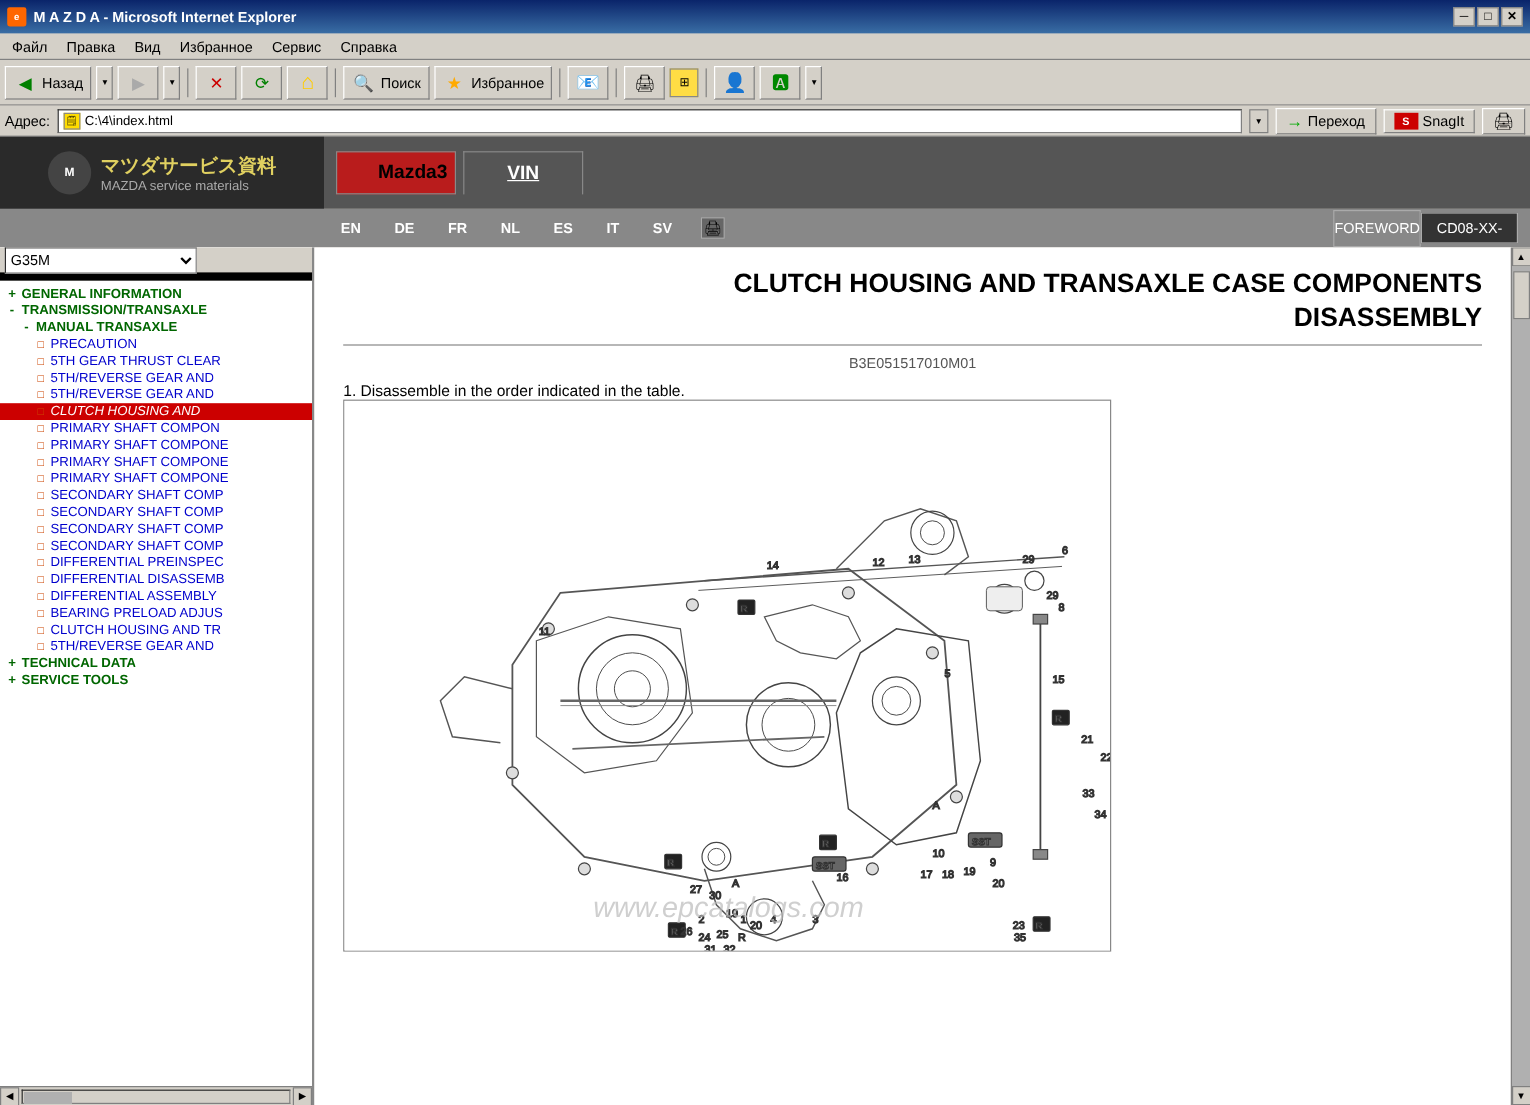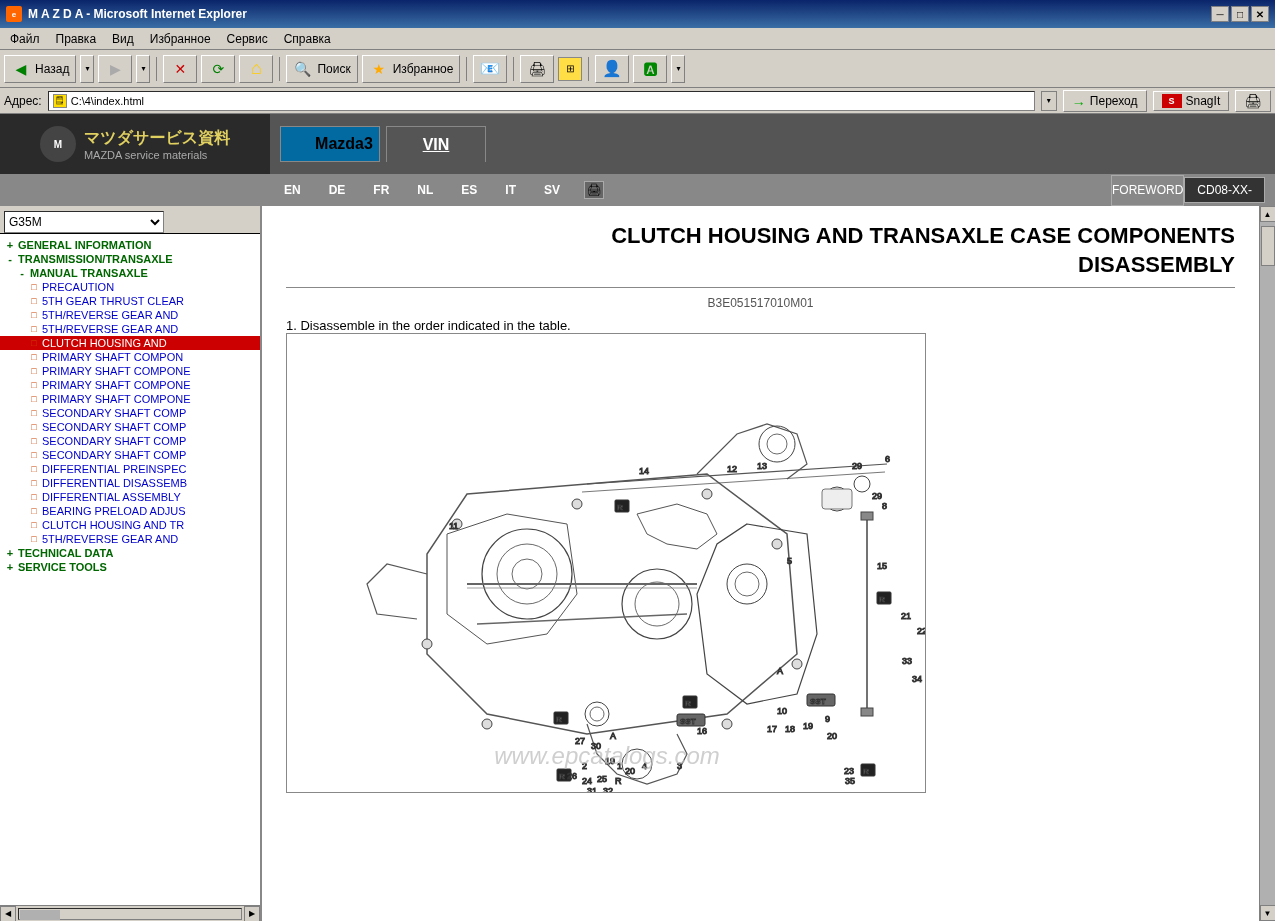--- a/index.html
+++ b/index.html
@@ -107,21 +107,21 @@
       min-width: 100px;
       display: flex;
       align-items: center;
       justify-content: center;
       font-size: 16px;
       font-weight: bold;
       cursor: pointer;
       color: black;
       border: 1px solid #888;
     }
-    .header-tab.active { background: #0369a1; padding-left: 28px; }
+    .header-tab.active { background: #b91c1c; padding-left: 28px; }
     .header-tab.vin { background: #555; color: white; border-bottom: none; }
 
     
     .lang-bar {
       background: #888;
       height: 32px;
       display: flex;
       align-items: center;
       padding: 0 10px;
       gap: 0;
@@ -162,24 +162,24 @@
       width: 262px;
       background: white;
       border-right: 2px solid #888;
       display: flex;
       flex-direction: column;
       overflow: hidden;
     }
     .sidebar-dropdown {
       height: 28px;
       display: flex;
-      align-items: flex-end;
+      align-items: center;
       padding: 0 4px;
       background: #d4d0c8;
-      border-bottom: 1px solid #000000;
+      border-bottom: 7px solid #000000;
     }
     .sidebar-select {
       width: 160px;
       height: 22px;
       font-size: 12px;
       background: white;
       border: 1px inset #808080;
     }
     .sidebar-tree {
       flex: 1;
@@ -190,21 +190,21 @@
     .tree-item {
       display: flex;
       align-items: center;
       padding: 1px 4px;
       cursor: pointer;
       font-size: 11px;
       white-space: nowrap;
       overflow: hidden;
     }
     .tree-item.selected { background: #cc0000; color: white; }
-    .tree-item.selected .tree-label { color: white; }
+    .tree-item.selected .tree-label { color: white; font-style: italic; }
     .tree-item .tree-icon { width: 12px; height: 12px; flex-shrink: 0; display: flex; align-items: center; justify-content: center; font-size: 9px; margin-right: 2px; }
     .tree-item .tree-label { color: #0000cc; font-size: 11px; overflow: hidden; text-overflow: ellipsis; }
     .tree-item.section .tree-label { color: #006600; font-weight: bold; }
     .tree-item.l0 { padding-left: 4px; }
     .tree-item.l1 { padding-left: 16px; }
     .tree-item.l2 { padding-left: 28px; }
     .plus-icon { color: #006600; font-weight: bold; font-size: 11px; }
     .minus-icon { color: #006600; font-weight: bold; font-size: 11px; }
     .doc-icon { color: #cc4400; font-size: 9px; }
 

